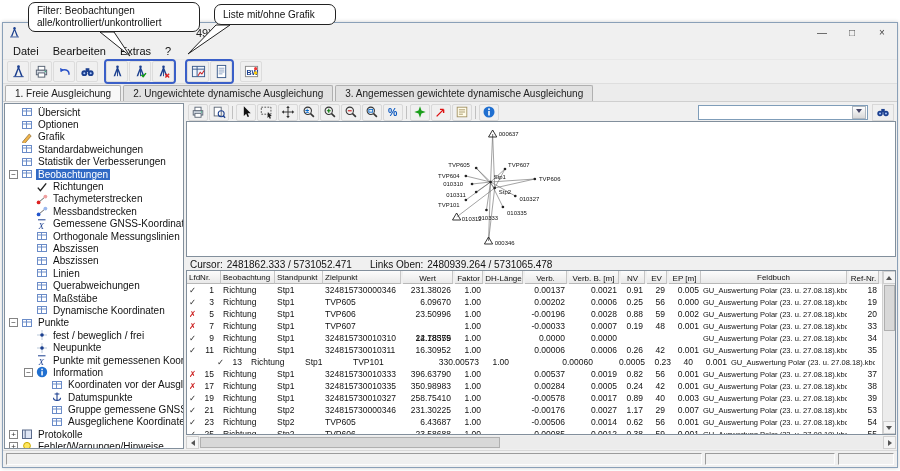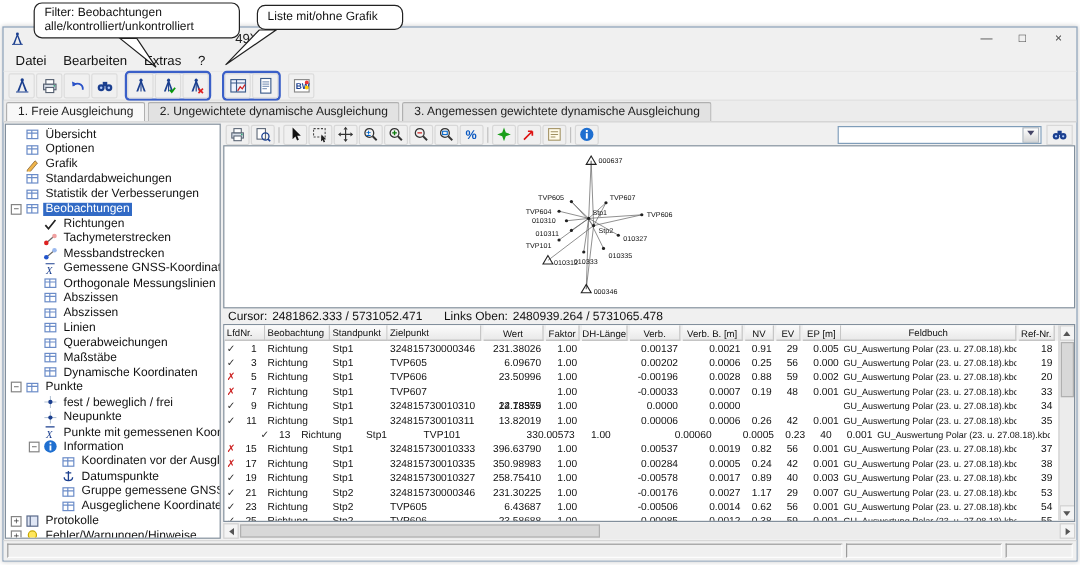--- a/index.html
+++ b/index.html
@@ -821,21 +821,21 @@
                 <div class="td right" style="width: 20px;"></div>
                 <div class="td right" style="width: 32px;"></div>
                 <div class="td feldbuch" style="width: 146px;">GU_Auswertung Polar (23. u. 27.08.18).kbd</div>
                 <div class="td right" style="width: 30px;">34</div>
               </div>
               <div class="tr">
                 <div class="td " style="width: 34px;"><span class="mark check">✓</span><span class="lfdnum">11</span></div>
                 <div class="td " style="width: 54px;">Richtung</div>
                 <div class="td " style="width: 48px;">Stp1</div>
                 <div class="td " style="width: 78px;">324815730010311</div>
-                <div class="td right" style="width: 50px;">13.82019</div>
+                <div class="td right" style="width: 50px;">16.30952</div>
                 <div class="td right" style="width: 28px;">1.00</div>
                 <div class="td right" style="width: 38px;"></div>
                 <div class="td right" style="width: 42px;">0.00006</div>
                 <div class="td right" style="width: 50px;">0.0006</div>
                 <div class="td right" style="width: 24px;">0.26</div>
                 <div class="td right" style="width: 20px;">42</div>
                 <div class="td right" style="width: 32px;">0.001</div>
                 <div class="td feldbuch" style="width: 146px;">GU_Auswertung Polar (23. u. 27.08.18).kbd</div>
                 <div class="td right" style="width: 30px;">35</div>
               </div>

